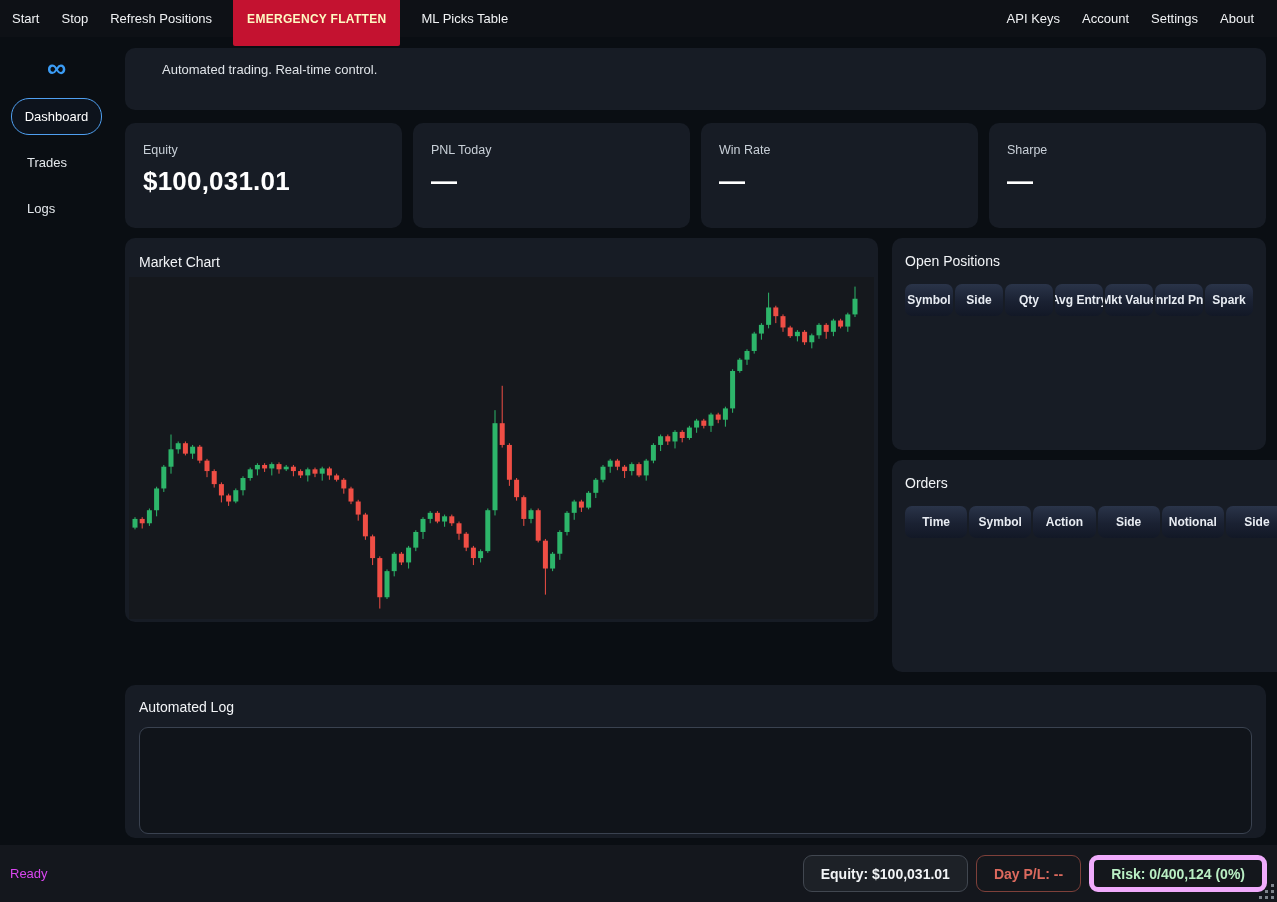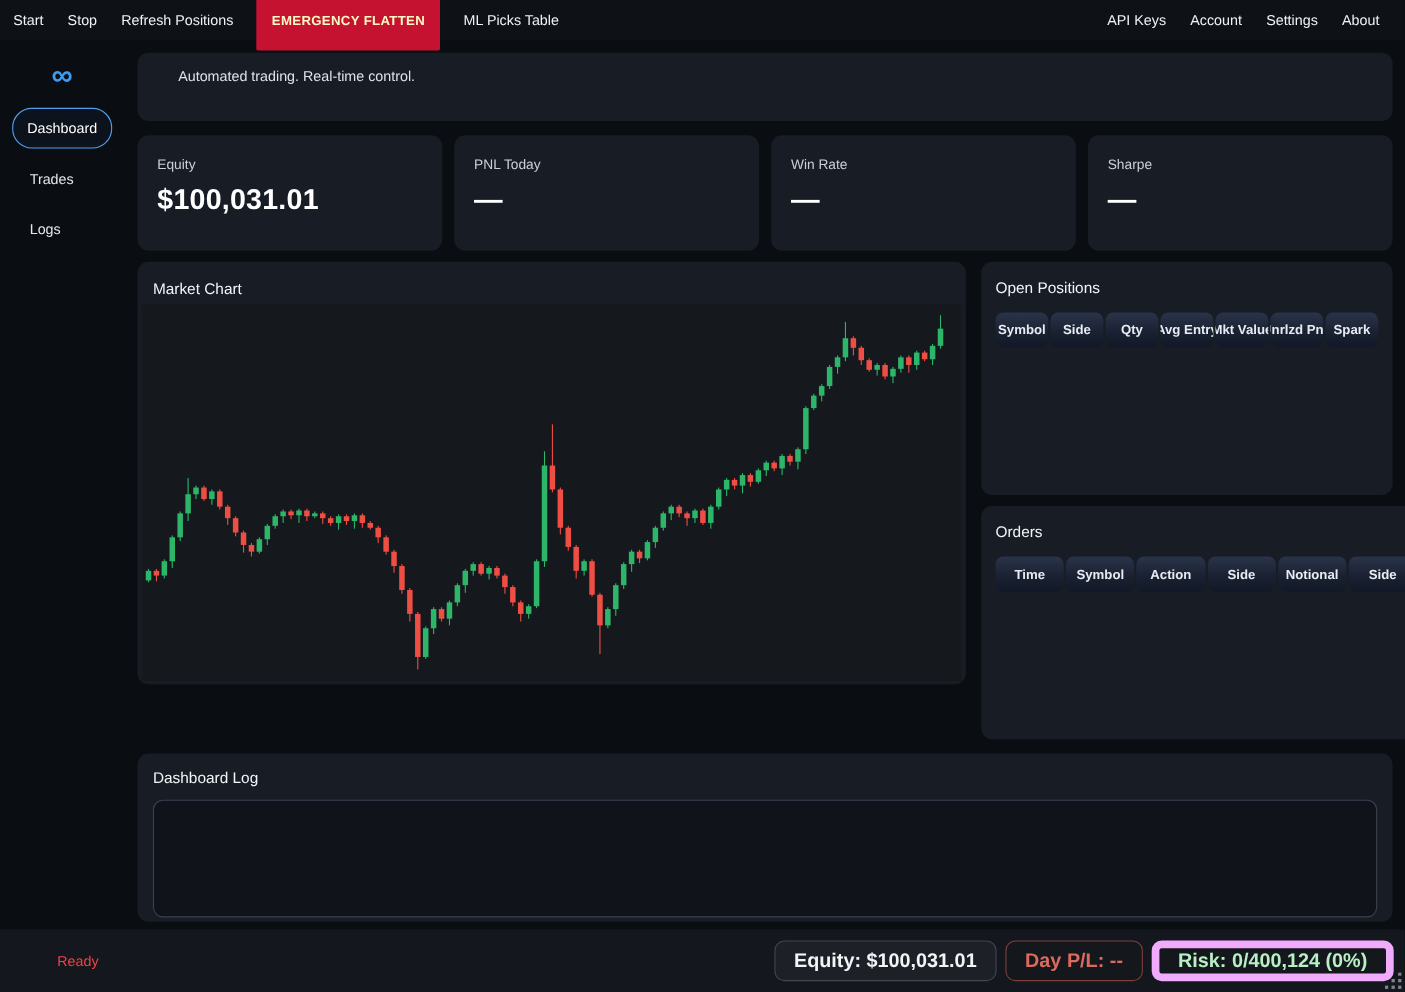--- a/index.html
+++ b/index.html
@@ -56,27 +56,27 @@
     border-radius:7px; padding:0 4px; display:flex; align-items:center; justify-content:center; }
 
   .activity-card { left:125px; top:685px; width:1141px; height:153px; padding:14px 14px 0 14px; }
   .log-box { margin-top:12px; width:1113px; height:107px; background:#10141a;
     border:1px solid #3a4250; border-radius:9px; resize:none; color:#d7dbe0;
     font-family:"Liberation Sans", sans-serif; font-size:13px; padding:8px; outline:none; }
 
   
   .statusbar { position:absolute; left:0; top:845px; width:1277px; height:57px;
     background:#14171d; display:flex; align-items:center; padding:0 10px; }
-  .status-text { font-size:13px; color:#ef4444;margin-left:42px; }
+  .status-text { font-size:13px; color:#d946ef; }
   .status-spacer { flex:1; }
   .badge { height:37px; display:flex; align-items:center; border-radius:9px;
-    font-size:18px; font-weight:bold; padding:0 17px; margin-left:8px; white-space:nowrap; }
+    font-size:14px; font-weight:bold; padding:0 17px; margin-left:8px; white-space:nowrap; }
   .badge-equity { background:#1d2127; border:1px solid #414750; color:#f2f4f6; }
   .badge-pl { background:#14171c; border:1px solid #7e403a; color:#dd6a5e; }
-  .badge-risk { background:#14171c; border:7px solid #f0abfc; color:#b9efc4; }
+  .badge-risk { background:#14171c; border:5px solid #f0abfc; color:#b9efc4; }
   .grip { position:absolute; right:2px; bottom:2px; width:16px; height:16px; }
 </style>
 </head>
 <body>
 
 <div class="topbar">
   <span class="menu-item">Start</span>
   <span class="menu-item">Stop</span>
   <span class="menu-item">Refresh Positions</span>
   <button class="emergency-btn">EMERGENCY FLATTEN</button>
@@ -373,21 +373,21 @@
     <div class="th">
         <span>Notional</span>
       </div>
     <div class="th">
         <span>Side</span>
       </div>
   </div>
 </div>
 
 <div class="card activity-card">
-  <div class="card-title">Dashboard Log</div>
+  <div class="card-title">Automated Log</div>
   <textarea class="log-box" readonly="" style=""></textarea>
 </div>
 
 <div class="statusbar">
   <span class="status-text">Ready</span>
   <span class="status-spacer"></span>
   <span class="badge badge-equity">Equity: $100,031.01</span>
   <span class="badge badge-pl">Day P/L: --</span>
   <span class="badge badge-risk">Risk: 0/400,124 (0%)</span>
 </div>

